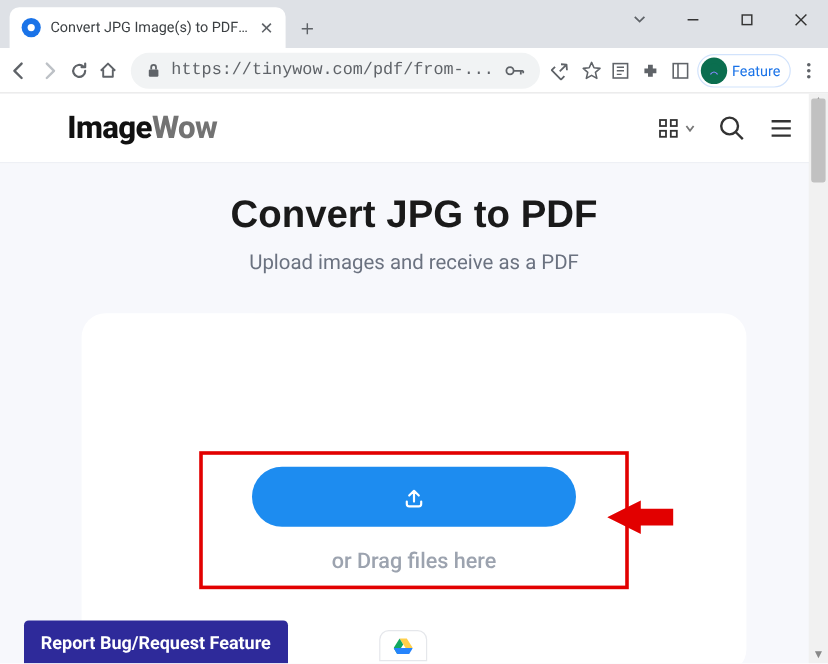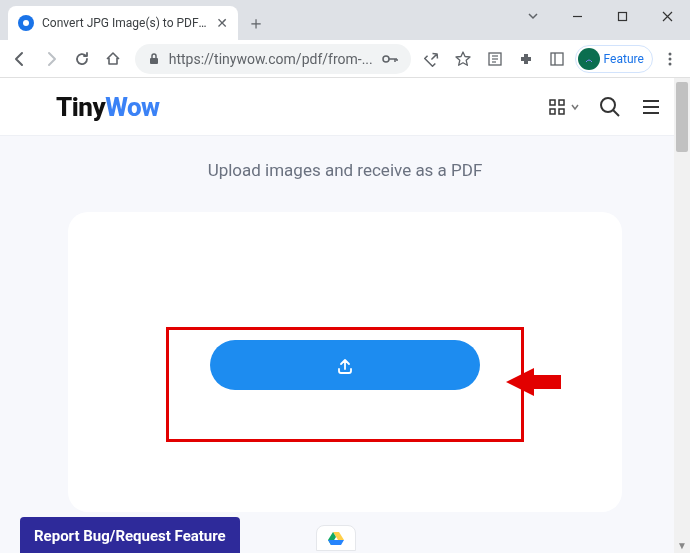--- a/index.html
+++ b/index.html
@@ -11,38 +11,38 @@
   .win-btn { width: 45px; height: 32px; display: flex; align-items: center; justify-content: center; color: #555; font-size: 13px; }
   .tab { height: 34px; background: #fff; border-radius: 8px 8px 0 0; margin-left: 8px; display: flex; align-items: center; padding: 0 10px; gap: 8px; width: 230px; }
   .tab-favicon { width: 16px; height: 16px; border-radius: 50%; background: #1a73e8; display: flex; align-items: center; justify-content: center; color: #fff; font-size: 9px; font-weight: bold; }
   .tab-title { font-size: 12px; color: #3c4043; white-space: nowrap; overflow: hidden; text-overflow: ellipsis; flex: 1; }
   .tab-close { font-size: 14px; color: #5f6368; }
   .newtab { width: 28px; height: 28px; display: flex; align-items: center; justify-content: center; color: #5f6368; font-size: 18px; margin-left: 4px; margin-bottom: 3px; }
 
   .toolbar { height: 38px; background: #fff; border-bottom: 1px solid #e0e0e0; display: flex; align-items: center; padding: 0 6px; gap: 4px; }
   .tb-btn { width: 30px; height: 30px; display: flex; align-items: center; justify-content: center; color: #5f6368; border-radius: 50%; }
   .tb-btn.disabled { color: #bdc1c6; }
-  .addr { flex: 1; height: 30px; background: #f1f3f4; border-radius: 15px; display: flex; align-items: center; padding: 8px 12px; gap: 8px; margin: 0 4px; }
+  .addr { flex: 1; height: 30px; background: #f1f3f4; border-radius: 15px; display: flex; align-items: center; padding: 8px 12px; gap: 8px; margin: 0 4px; font-family: Liberation Mono, monospace; }
   .addr-text { font-size: 14px; color: #5f6368; white-space: nowrap; overflow: hidden; text-overflow: ellipsis; flex: 1; }
   .profile-badge { display: flex; align-items: center; gap: 4px; border: 1px solid #d2e3fc; border-radius: 16px; padding: 2px 8px 2px 2px; height: 28px; }
   .profile-avatar { width: 22px; height: 22px; border-radius: 50%; background: #0b6e4f; display: flex; align-items: center; justify-content: center; }
   .profile-text { color: #1a73e8; font-size: 12px; }
 
   
   .viewport { position: relative; width: 100%; height: calc(553px - 40px - 38px); background: #f7f8fc; overflow: hidden; }
   .scrollbar-track { position: absolute; right: 0; top: 0; width: 16px; height: 100%; background: #f1f1f1; }
   .scrollbar-thumb { position: absolute; right: 2px; top: 4px; width: 12px; height: 70px; background: #c1c1c1; border-radius: 2px; }
   .scroll-arrow { position: absolute; right: 0; width: 16px; height: 16px; display:flex; align-items:center; justify-content:center; color:#888; font-size:10px; }
   .scroll-arrow.up { top: -2px; }
   .scroll-arrow.down { bottom: 0; }
 
   .site-header { height: 58px; background: #fff; display: flex; align-items: center; padding: 0 28px 0 56px; justify-content: space-between; border-bottom: 1px solid #eef0f5; }
   .logo { font-weight: 800; font-size: 26px; letter-spacing: -0.5px; }
   .logo-tiny { color: #111; }
-  .logo-wow { color: #3b82f6; }
+  .logo-wow { color: #737373; }
   .header-actions { display: flex; align-items: center; gap: 18px; color: #333; }
   .grid-icon-box { display:flex; align-items:center; gap:4px; }
 
   .page-main { padding: 24px 40px 0; position: relative; }
   .page-title { text-align: center; font-size: 32px; font-weight: 800; color: #1a1a1a; margin-bottom: 12px; font-family: "Segoe UI", Arial, sans-serif; }
   .page-subtitle { text-align: center; font-size: 17px; color: #6b7280; font-weight: 400; margin-bottom: 32px; }
 
   .upload-card { background: #fff; border-radius: 20px; margin: 0 28px; min-height: 300px; padding-top: 120px; position: relative; }
   .highlight-box { position: absolute; border: 3px solid #e20000; left: 98px; right: 98px; top: 115px; height: 115px; pointer-events: none; }
   .upload-btn { display: flex; align-items: center; justify-content: center; gap: 10px; background: #1d8cf0; color: #fff; border-radius: 30px; height: 50px; width: 270px; margin: 8px auto 18px; font-size: 17px; font-weight: 600; cursor: pointer; }
@@ -179,21 +179,21 @@
 
 <div class="viewport">
   <div class="scrollbar-track">
     <div class="scroll-arrow up">▲</div>
     <div class="scrollbar-thumb"></div>
     <div class="scroll-arrow down">▼</div>
   </div>
 
   <div class="site-header">
     <div class="logo">
-      <span class="logo-tiny">Tiny</span><span class="logo-wow">Wow</span>
+      <span class="logo-tiny">Image</span><span class="logo-wow">Wow</span>
     </div>
     <div class="header-actions">
       <div class="grid-icon-box">
         <svg width="18" height="18" viewBox="0 0 18 18">
             <rect x="2" y="2" width="5" height="5" stroke="#333" stroke-width="1.5" fill="none"></rect>
             <rect x="11" y="2" width="5" height="5" stroke="#333" stroke-width="1.5" fill="none"></rect>
             <rect x="2" y="11" width="5" height="5" stroke="#333" stroke-width="1.5" fill="none"></rect>
             <rect x="11" y="11" width="5" height="5" stroke="#333" stroke-width="1.5" fill="none"></rect>
           </svg>
         <svg width="10" height="10" viewBox="0 0 10 10">
@@ -210,29 +210,31 @@
         <svg width="22" height="22" viewBox="0 0 22 22">
             <line x1="3" y1="5" x2="19" y2="5" stroke="#333" stroke-width="2"></line>
             <line x1="3" y1="11" x2="19" y2="11" stroke="#333" stroke-width="2"></line>
             <line x1="3" y1="17" x2="19" y2="17" stroke="#333" stroke-width="2"></line>
           </svg>
       </div>
     </div>
   </div>
 
   <div class="page-main">
+    <h1 class="page-title">Convert JPG to PDF</h1>
     <p class="page-subtitle">Upload images and receive as a PDF</p>
 
     <div class="upload-card">
       <div class="highlight-box"></div>
       <div class="upload-btn">
         <svg width="20" height="20" viewBox="0 0 20 20">
             <path d="M10 14 V5 M6 9 L10 5 L14 9 M4 14 v2 a2 2 0 0 0 2 2 h8 a2 2 0 0 0 2 -2 v-2" stroke="#fff" stroke-width="1.8" fill="none" stroke-linecap="round" stroke-linejoin="round"></path>
           </svg>
       </div>
+      <div class="drag-text">or Drag files here</div>
 
       <div class="red-arrow">
         <svg width="60" height="40" viewBox="0 0 60 40">
             <polygon points="0,20 28,6 28,13 55,13 55,27 28,27 28,34" fill="#e20000"></polygon>
           </svg>
       </div>
     </div>
   </div>
 
   <div class="gdrive-chip">

